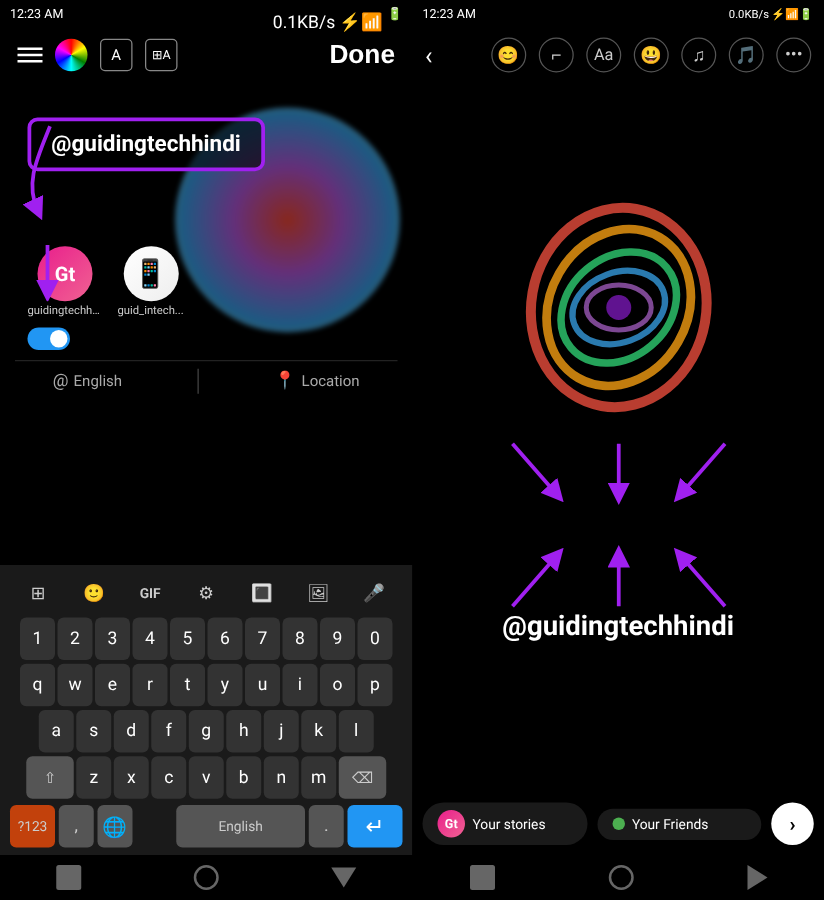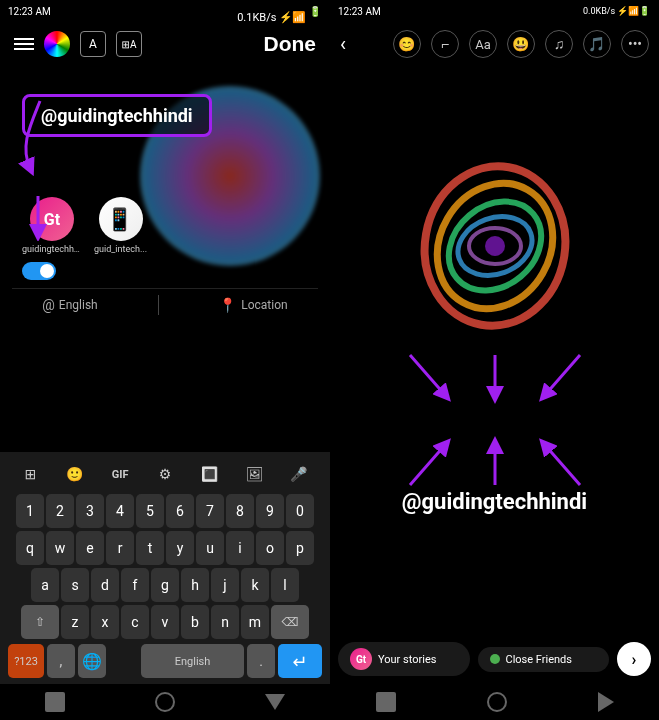--- a/index.html
+++ b/index.html
@@ -548,21 +548,21 @@
     }
   </style>
 </head>
 <body>
 
 <div class="left-panel">
 
   <div class="status-bar-left">
     <span>12:23 AM</span>
     <span style="display:flex;align-items:center;gap:3px;">
-      <span style="font-size:11px;margin-top:12px;">0.1KB/s ⚡📶</span>
+      <span style="font-size:14px;margin-top:12px;">0.1KB/s ⚡📶</span>
       <span>🔋</span>
     </span>
   </div>
 
   <div class="top-toolbar">
     <div class="toolbar-icons">
 
       <div style="display:flex;flex-direction:column;gap:3px;cursor:pointer;">
         <div style="width:20px;height:2px;background:#fff;"></div>
         <div style="width:20px;height:2px;background:#fff;"></div>
@@ -780,21 +780,21 @@
 
   </div>
 
   <div class="bottom-story-bar">
     <div class="your-stories-btn">
       <div class="story-avatar-small">Gt</div>
       <span>Your stories</span>
     </div>
     <div class="close-friends-btn">
       <div class="green-dot"></div>
-      <span>Close Friends</span>
+      <span>Your Friends</span>
     </div>
     <div class="next-btn">›</div>
   </div>
 
   <div class="nav-bar-right">
     <div class="nav-icon"></div>
     <div class="nav-circle"></div>
     <div style="width:0;height:0;border-top:10px solid transparent;border-bottom:10px solid transparent;border-left:16px solid #666;"></div>
   </div>
 

